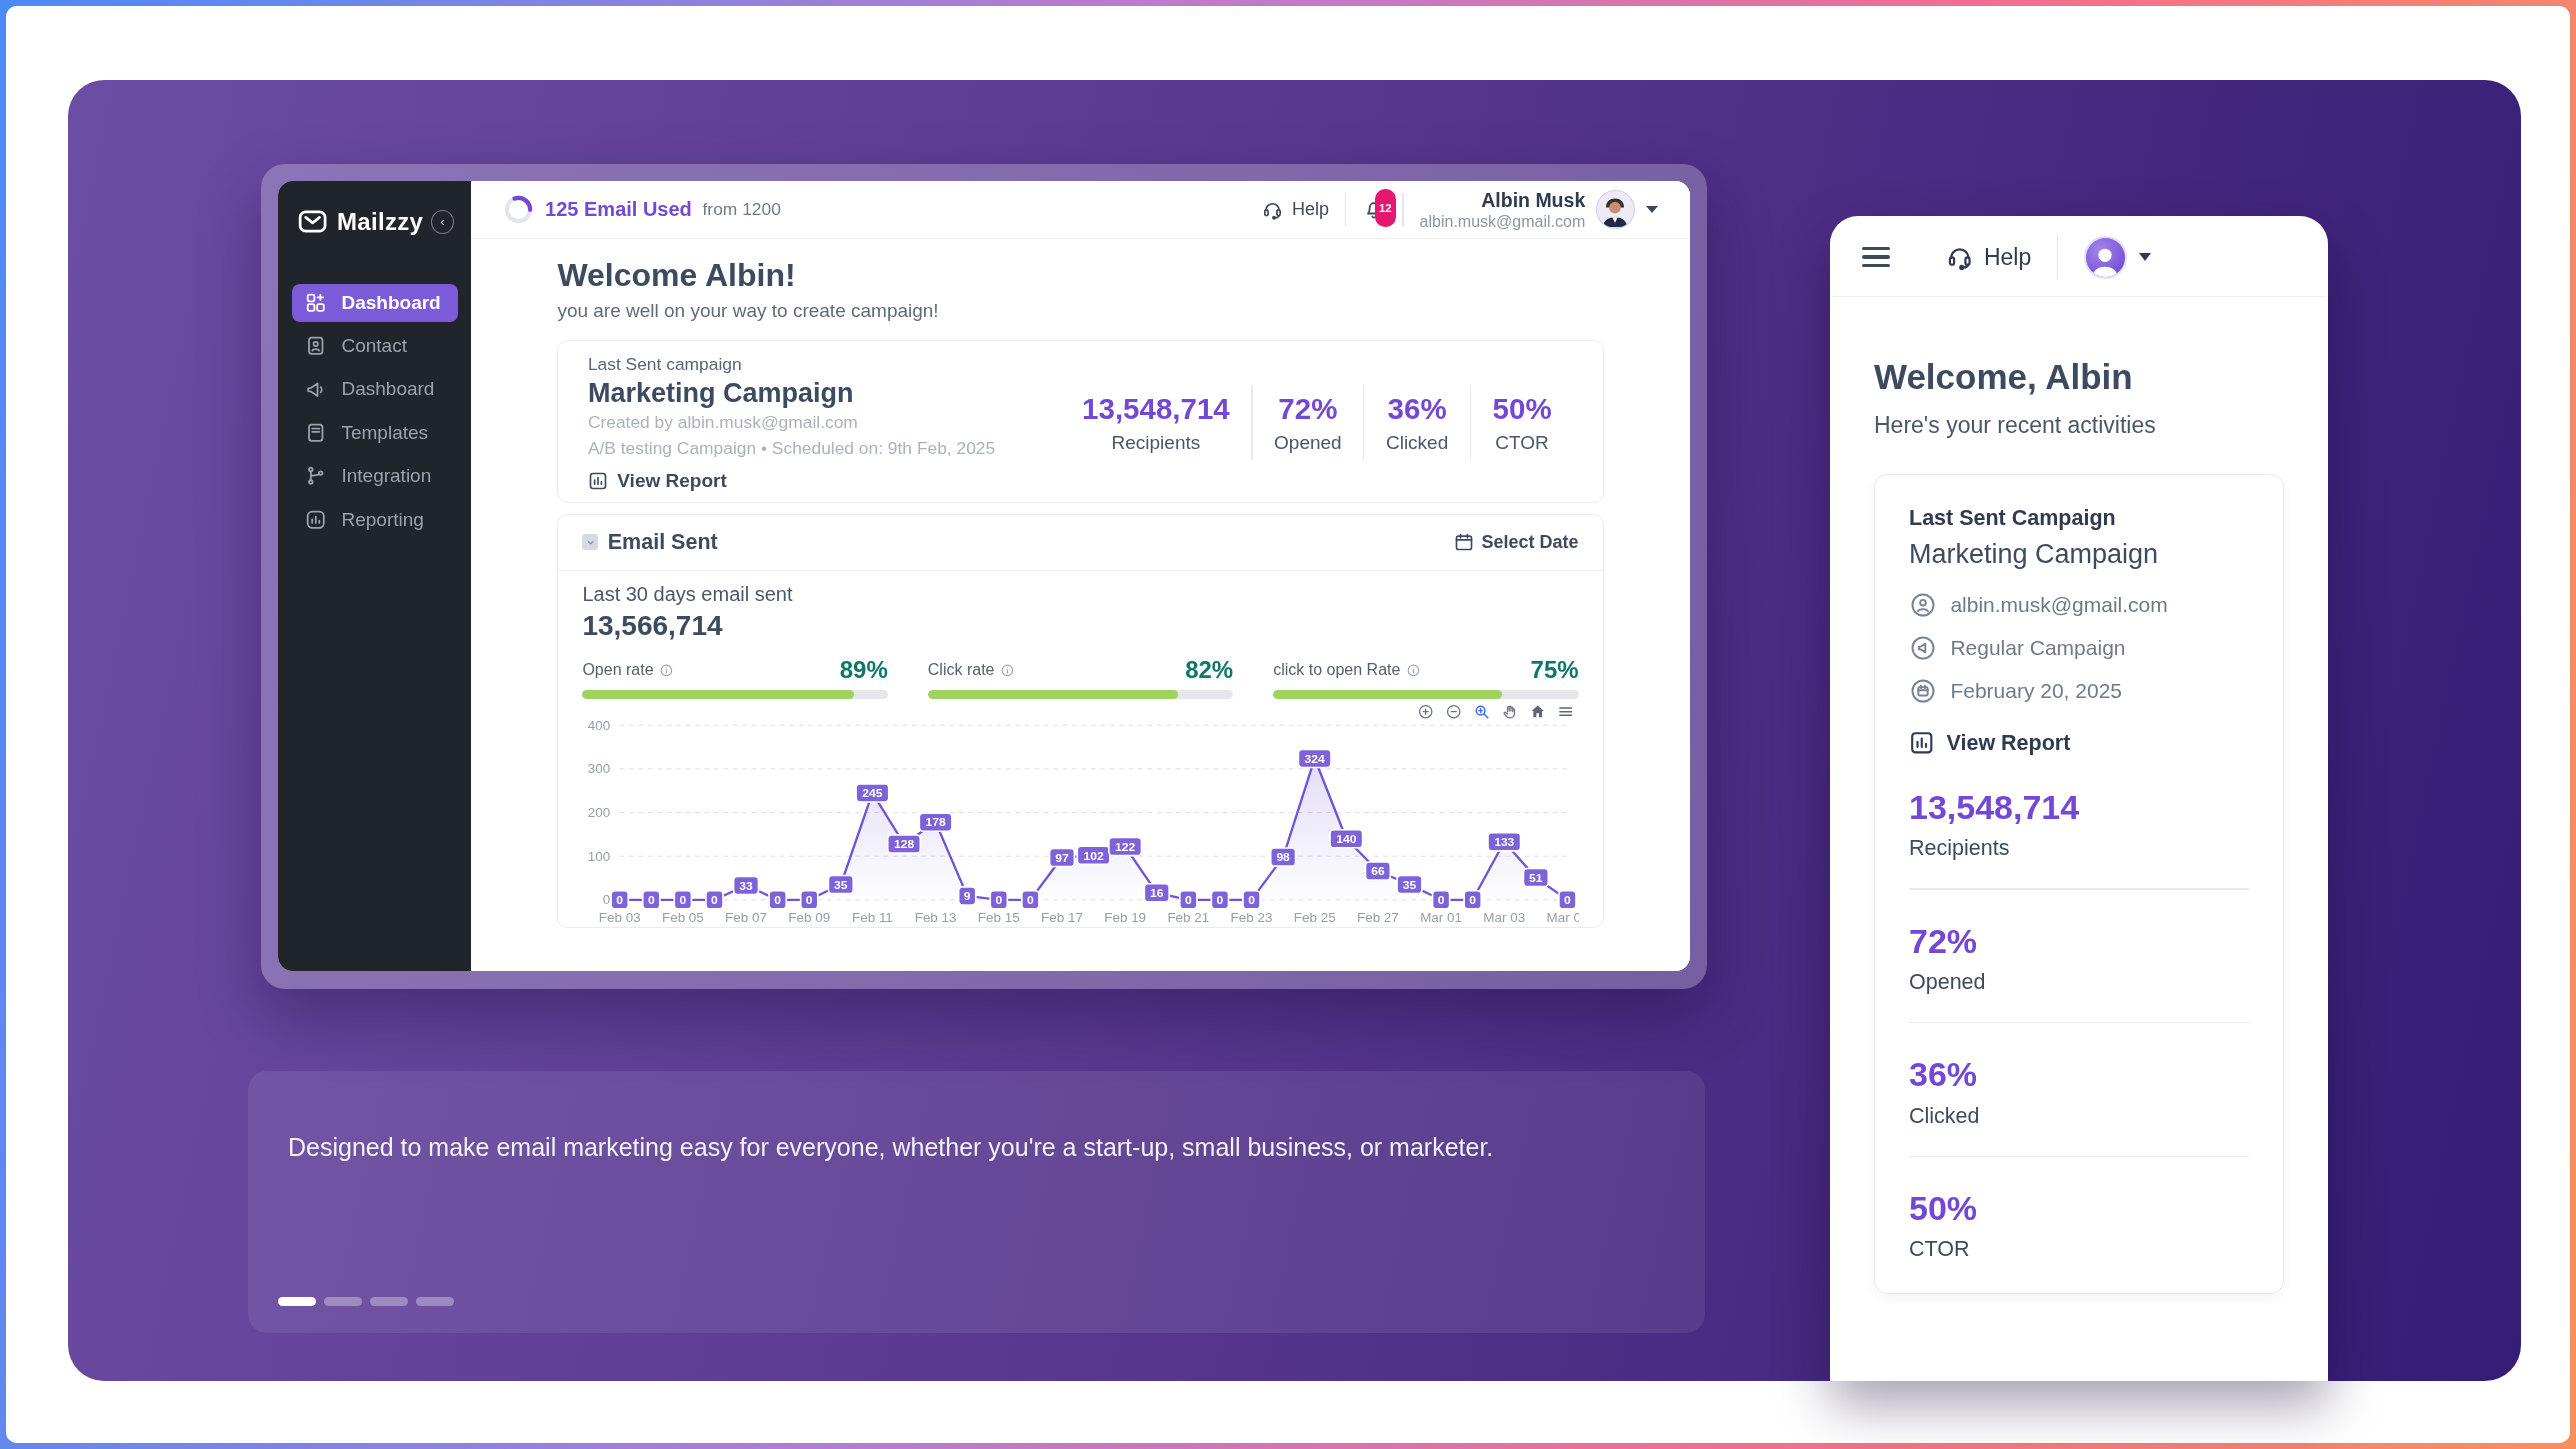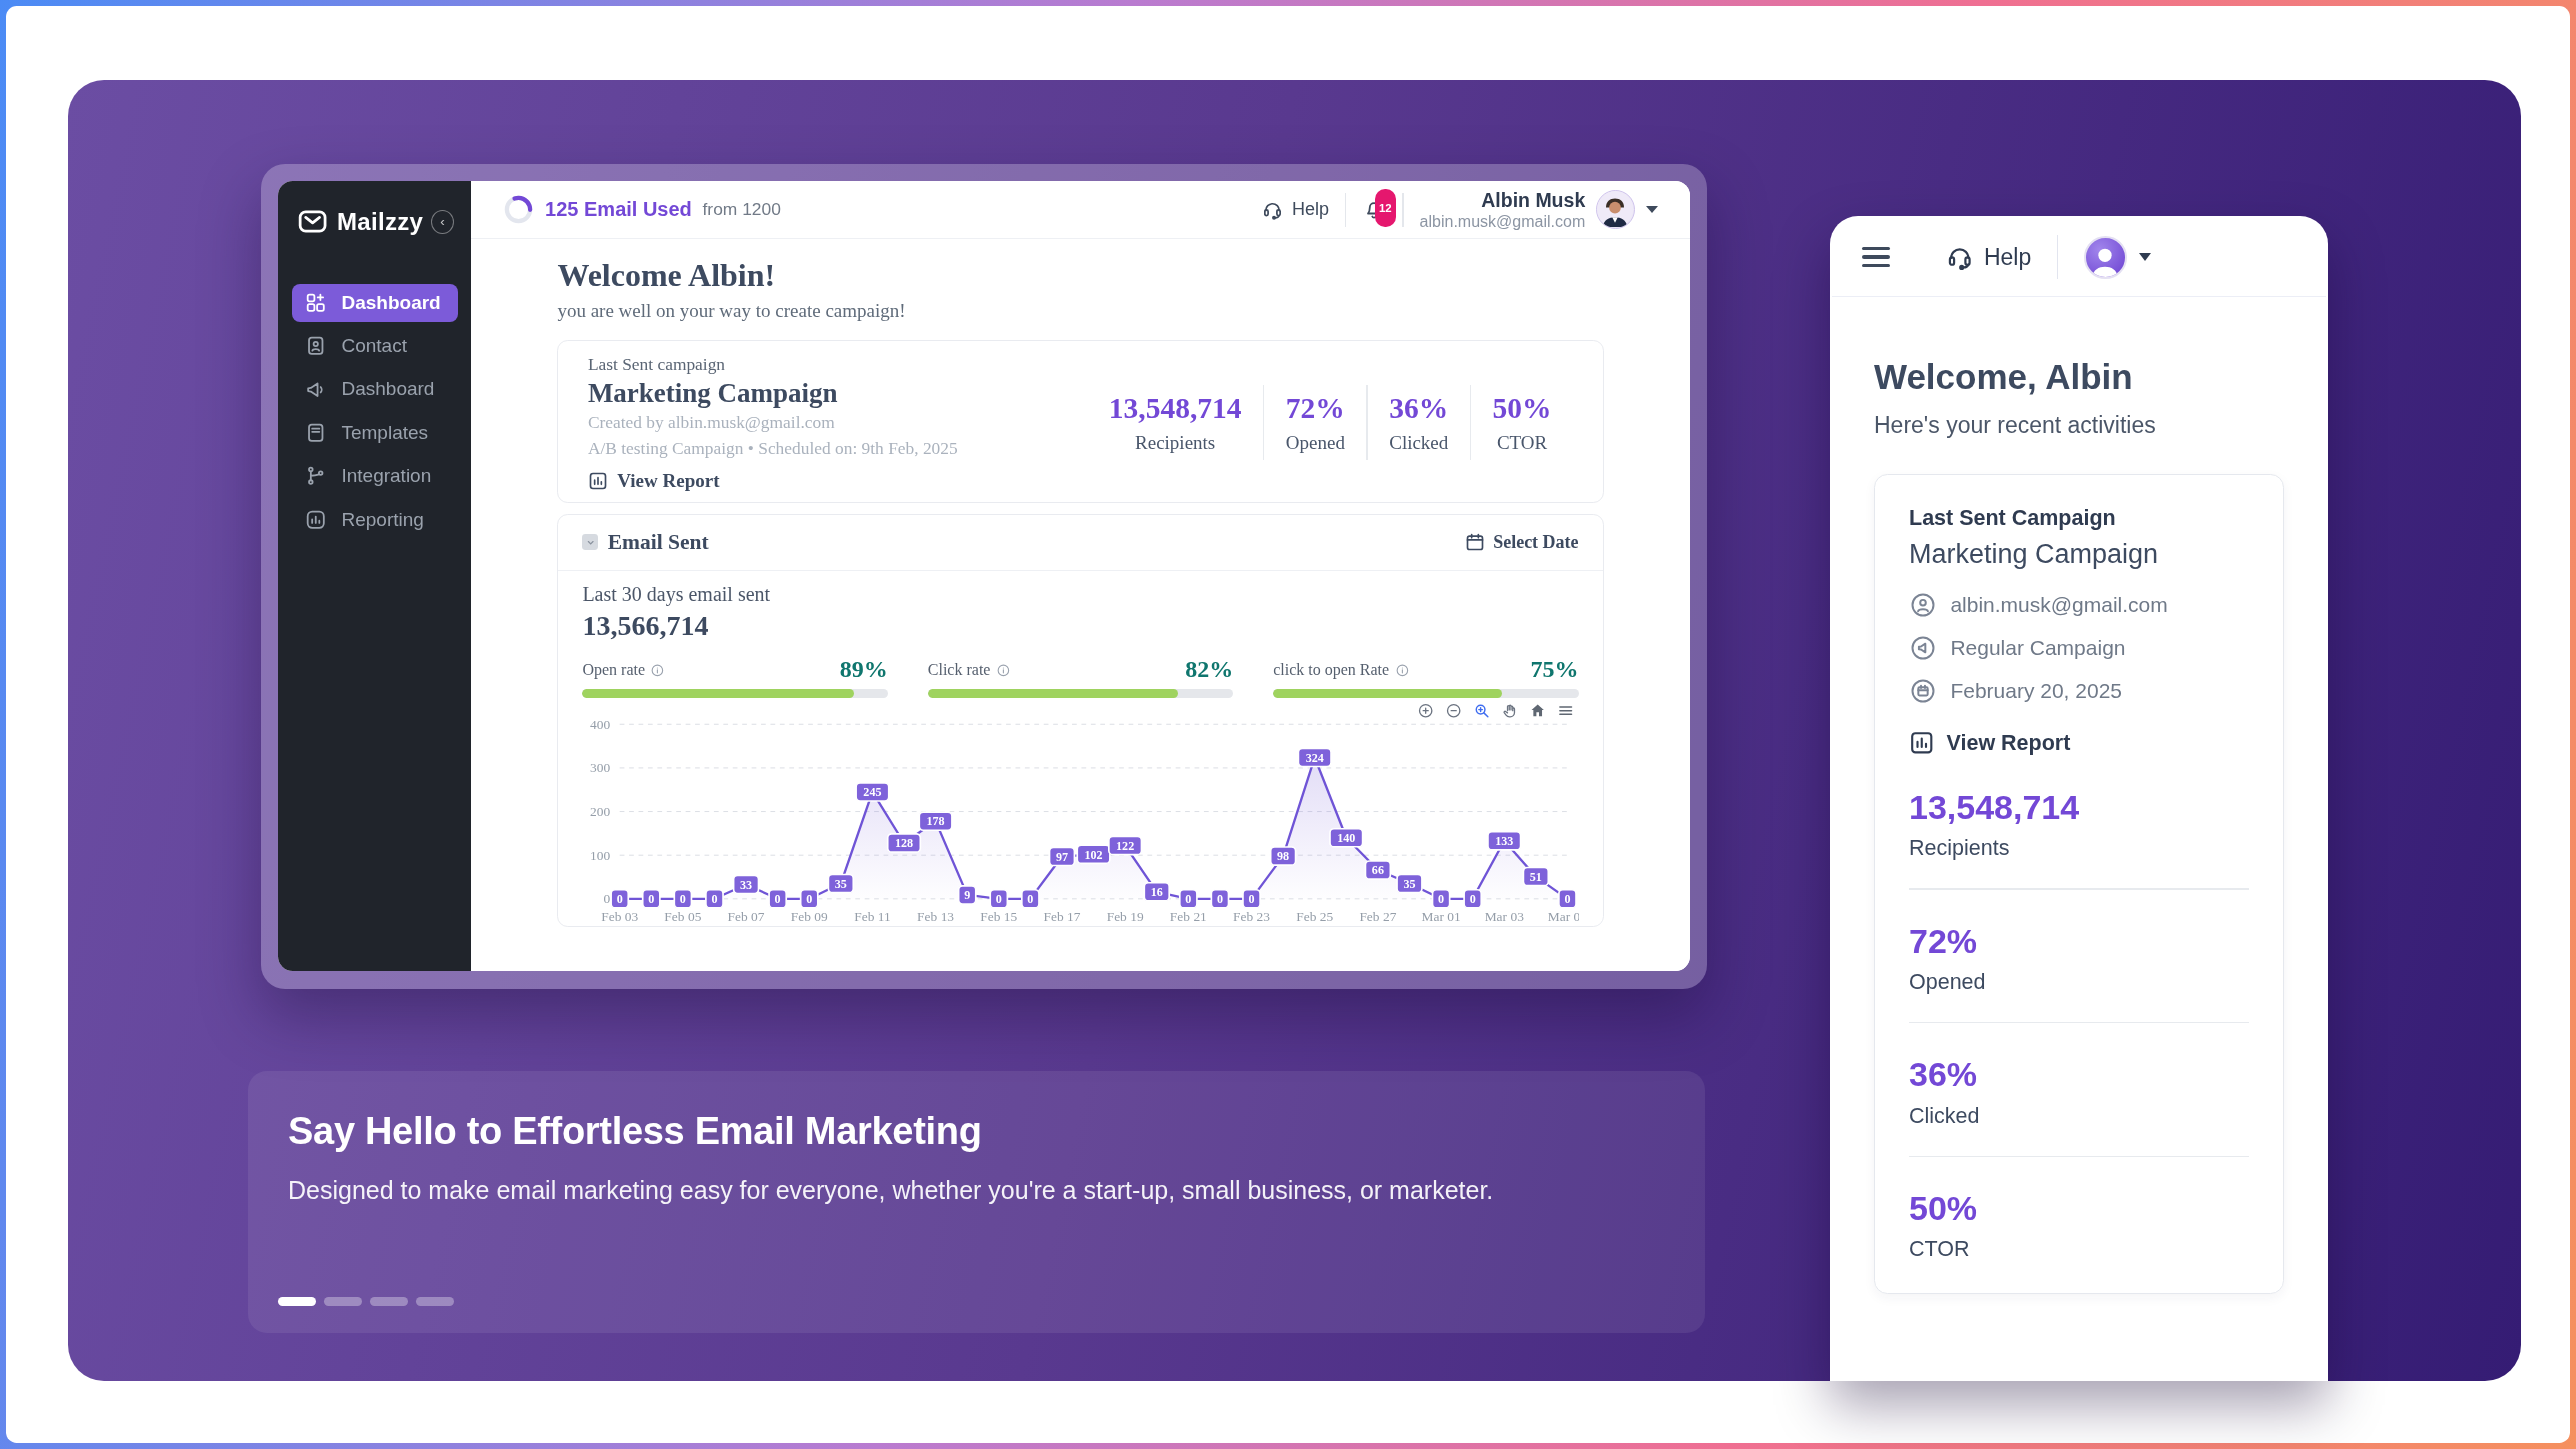--- a/index.html
+++ b/index.html
@@ -38,21 +38,21 @@
   .bell-wrap { position:relative; cursor:pointer; }
   .badge { position:absolute; top:-8px; right:-9.4px; min-width:20px; height:38px; border-radius:10px;
     background:#e5176e; color:#fff; font-size:11.4px; font-weight:700; display:flex; align-items:center; justify-content:center; padding:0 4px; }
   .user-chip { display:flex; align-items:center; gap:10.7px; cursor:pointer; }
   .user-text { text-align:right; }
   .user-name { font-size:19.5px; font-weight:700; color:#2f3b50; }
   .user-email { font-size:16px; color:#8c95a3; margin-top:1.3px; }
   .avatar-ring { width:39px; height:39px; border-radius:50%; border:1.3px solid #cfc3ec; overflow:hidden; background:#ece8f6; }
   .caret { width:0; height:0; border-left:6px solid transparent; border-right:6px solid transparent; border-top:7.4px solid #3e4a5c; }
 
-  .content { padding:0 86px;font-family:Liberation Serif, serif; }
+  .content { padding:0 86px; }
   .welcome-title { margin-top:17.4px; font-size:32px; font-weight:700; color:#3d4a60; }
   .welcome-sub { margin-top:6.7px; font-size:19px; color:#5f6b7a; }
 
   .camp-card { margin-top:17.4px; border:1.3px solid #e9ebf0; border-radius:10.7px; padding:13.4px 29.5px 10.7px;
     display:flex; align-items:center; justify-content:space-between; background:#fff; }
   .cc-eyebrow { font-size:17.4px; color:#5a6574; }
   .cc-title { font-size:27px; font-weight:700; color:#3d4a60; margin-top:2.7px; }
   .cc-created { font-size:17.4px; color:#aab2bd; margin-top:2.7px; }
   .cc-meta { font-size:17.4px; color:#aab2bd; margin-top:5.4px; }
   .view-report { display:flex; align-items:center; gap:9.4px; margin-top:10.7px; font-size:19px; font-weight:700; color:#3d4a60; cursor:pointer; }
@@ -471,21 +471,20 @@
                       </svg>
                   </div>
                 </div>
               </div>
             </div>
           </div>
         </div>
       </div>
 
       <div class="hero">
-        <div class="hero-title">Say Hello to Effortless Email Marketing</div>
         <div class="hero-sub">Designed to make email marketing easy for everyone, whether you're a start-up, small business, or marketer.</div>
         <div class="pills">
           <div class="pill active"></div>
           <div class="pill"></div>
           <div class="pill"></div>
           <div class="pill"></div>
         </div>
       </div>
 
       <div class="phone">

